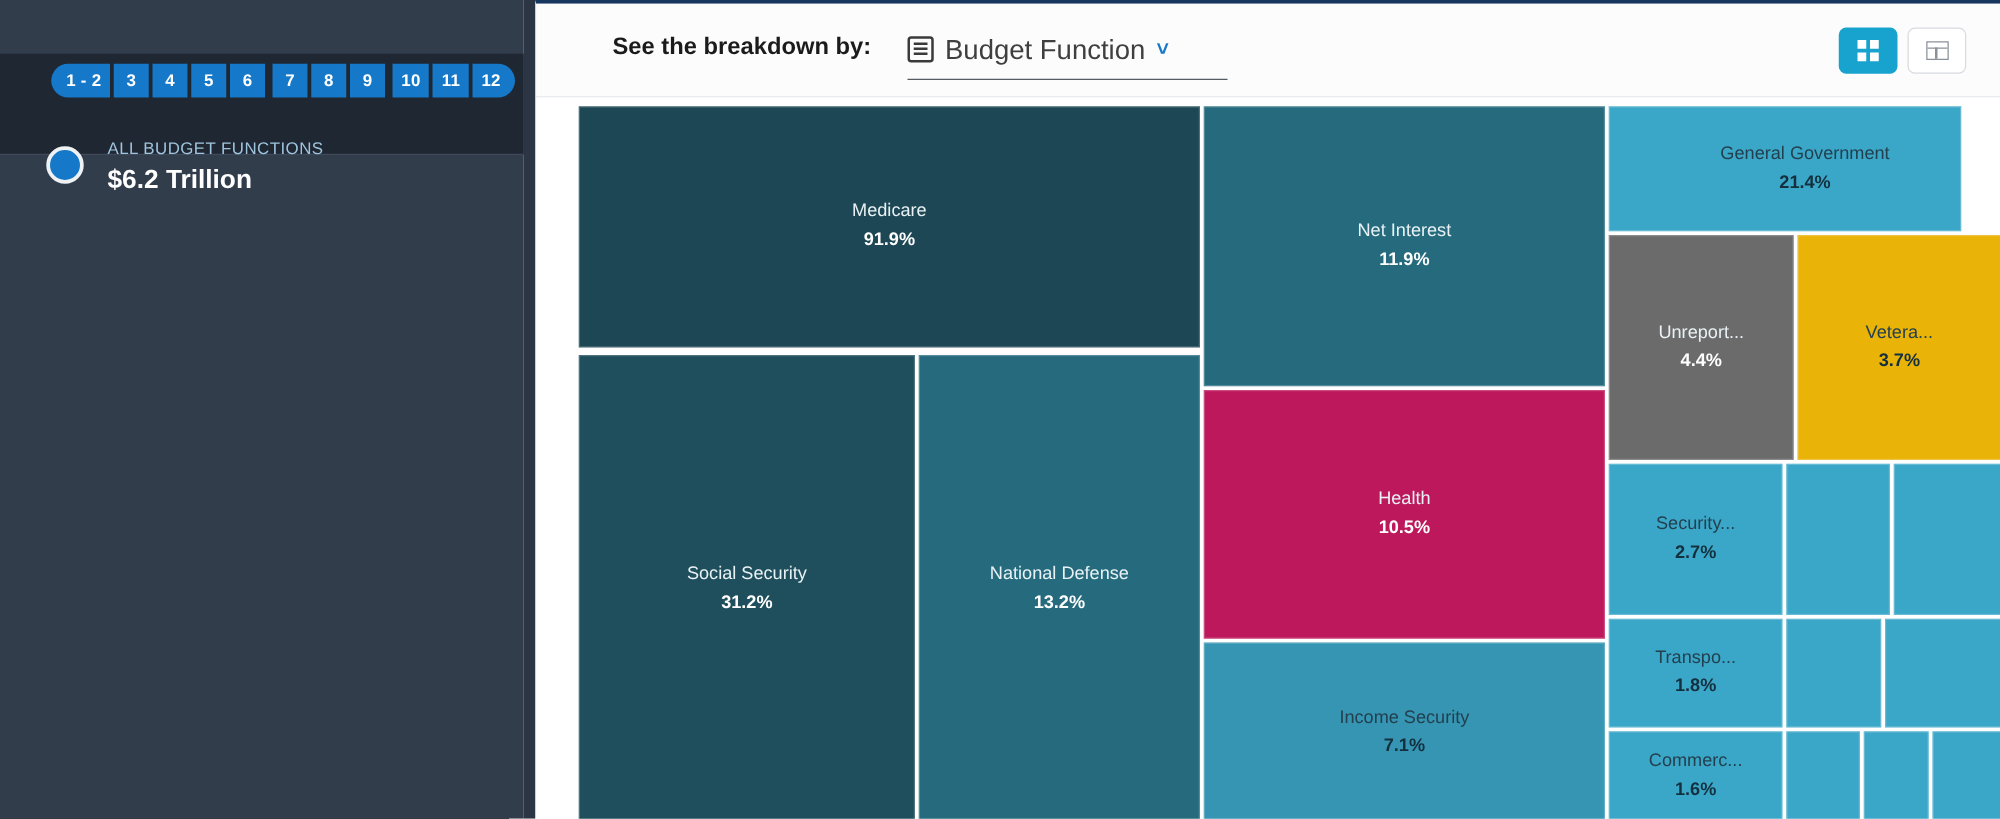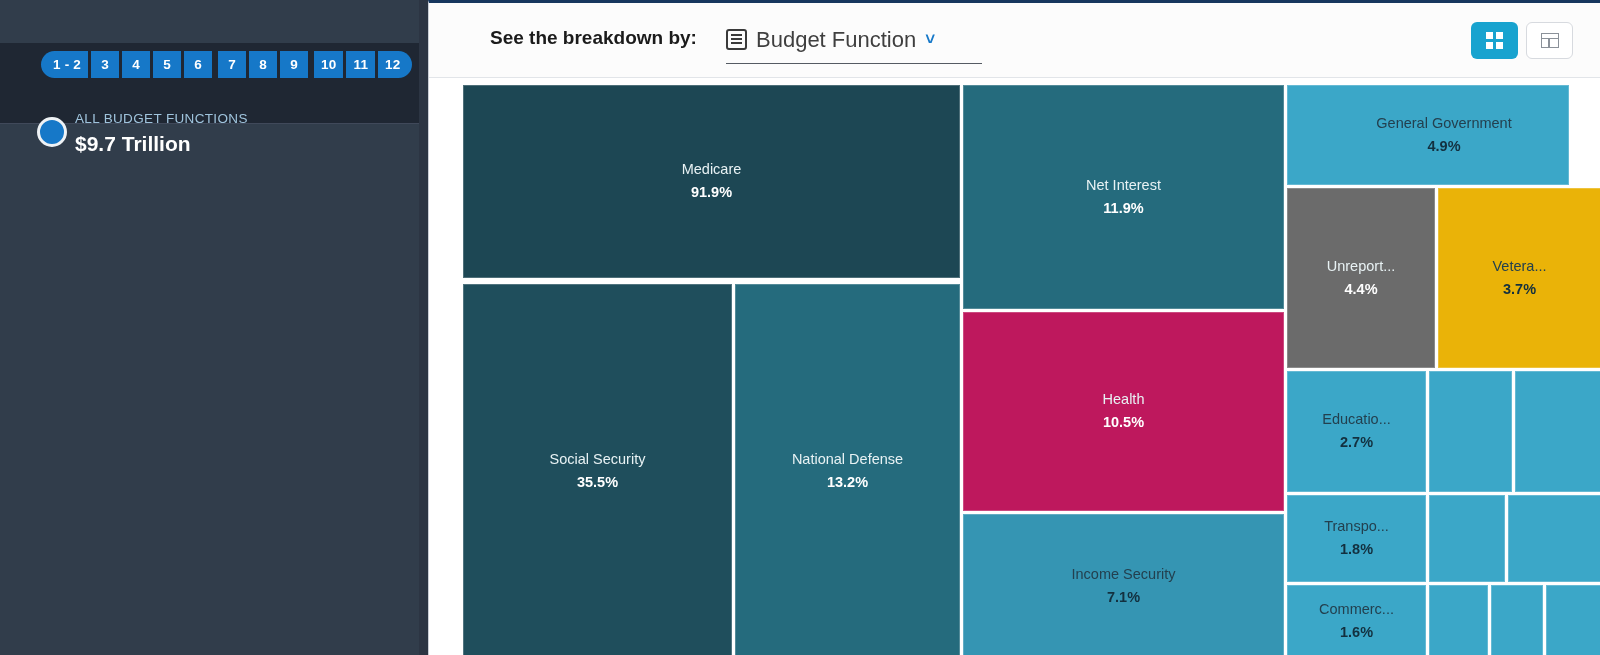--- a/index.html
+++ b/index.html
@@ -51,21 +51,21 @@
     padding: 30px 0 0 0;
   }
   #total-row { display: flex; align-items: flex-start; padding-left: 37px; }
   #legend-dot {
     width: 30px; height: 30px; border-radius: 50%;
     background: #1678c8;
     border: 3px solid #eef2f5;
     flex: 0 0 auto;
     margin-top: 6px;
   }
-  #total-text { margin-left: 8px; }
+  #total-text { margin-left: 19px; }
   #total-label {
     color: #9fc4dd;
     font-size: 13.5px;
     letter-spacing: 0.35px;
     text-transform: uppercase;
     font-family: "Liberation Sans", sans-serif;
   }
   #total-value {
     color: #ffffff;
     font-size: 21px;
@@ -218,21 +218,21 @@
           <div class="pg sep">11</div>
           <div class="pg last sep">12</div>
         </div>
     </div>
 
     <div id="total-block">
       <div id="total-row">
         <span id="legend-dot"></span>
         <div id="total-text">
           <div id="total-label">ALL BUDGET FUNCTIONS</div>
-          <div id="total-value">$9.7 Trillion</div>
+          <div id="total-value">$6.2 Trillion</div>
         </div>
       </div>
     </div>
 
   </div>
   <div id="sidebar-edge"></div>
 
   <div id="main">
 
     <div id="toolbar">
@@ -261,52 +261,52 @@
 
     </div>
 
     <div id="treemap">
         <div class="tile light-text" style="left: 34px; top: 7px; width: 497px; height: 193px; background: rgb(29, 71, 84);">
           <div class="t-name">Medicare</div>
           <div class="t-pct">91.9%</div>
         </div>
         <div class="tile light-text" style="left: 34px; top: 206px; width: 269px; height: 374px; background: rgb(31, 78, 92);">
           <div class="t-name">Social Security</div>
-          <div class="t-pct">35.5%</div>
+          <div class="t-pct">31.2%</div>
         </div>
         <div class="tile light-text" style="left: 306px; top: 206px; width: 225px; height: 374px; background: rgb(37, 107, 125);">
           <div class="t-name">National Defense</div>
           <div class="t-pct">13.2%</div>
         </div>
         <div class="tile light-text" style="left: 534px; top: 7px; width: 321px; height: 224px; background: rgb(37, 107, 125);">
           <div class="t-name">Net Interest</div>
           <div class="t-pct">11.9%</div>
         </div>
         <div class="tile light-text" style="left: 534px; top: 234px; width: 321px; height: 199px; background: #be185d;">
           <div class="t-name">Health</div>
           <div class="t-pct">10.5%</div>
         </div>
         <div class="tile dark-text" style="left: 534px; top: 436px; width: 321px; height: 144px; background: rgb(53, 149, 179);">
           <div class="t-name">Income Security</div>
           <div class="t-pct">7.1%</div>
         </div>
         <div class="tile dark-text" style="left: 858px; top: 7px; width: 282px; height: 100px; background: rgb(59, 167, 200); padding-left: 32px;">
           <div class="t-name">General Government</div>
-          <div class="t-pct">4.9%</div>
+          <div class="t-pct">21.4%</div>
         </div>
         <div class="tile light-text" style="left: 858px; top: 110px; width: 148px; height: 180px; background: rgb(107, 107, 107);">
           <div class="t-name">Unreport...</div>
           <div class="t-pct">4.4%</div>
         </div>
         <div class="tile dark-text" style="left: 1009px; top: 110px; width: 163px; height: 180px; background: #eab308;">
           <div class="t-name">Vetera...</div>
           <div class="t-pct">3.7%</div>
         </div>
         <div class="tile dark-text" style="left: 858px; top: 293px; width: 139px; height: 121px; background: rgb(59, 167, 200);">
-          <div class="t-name">Educatio...</div>
+          <div class="t-name">Security...</div>
           <div class="t-pct">2.7%</div>
         </div>
         <div class="tile dark-text" style="left: 858px; top: 417px; width: 139px; height: 87px; background: rgb(59, 167, 200);">
           <div class="t-name">Transpo...</div>
           <div class="t-pct">1.8%</div>
         </div>
         <div class="tile dark-text" style="left: 858px; top: 507px; width: 139px; height: 73px; background: rgb(59, 167, 200);">
           <div class="t-name">Commerc...</div>
           <div class="t-pct">1.6%</div>
         </div>

